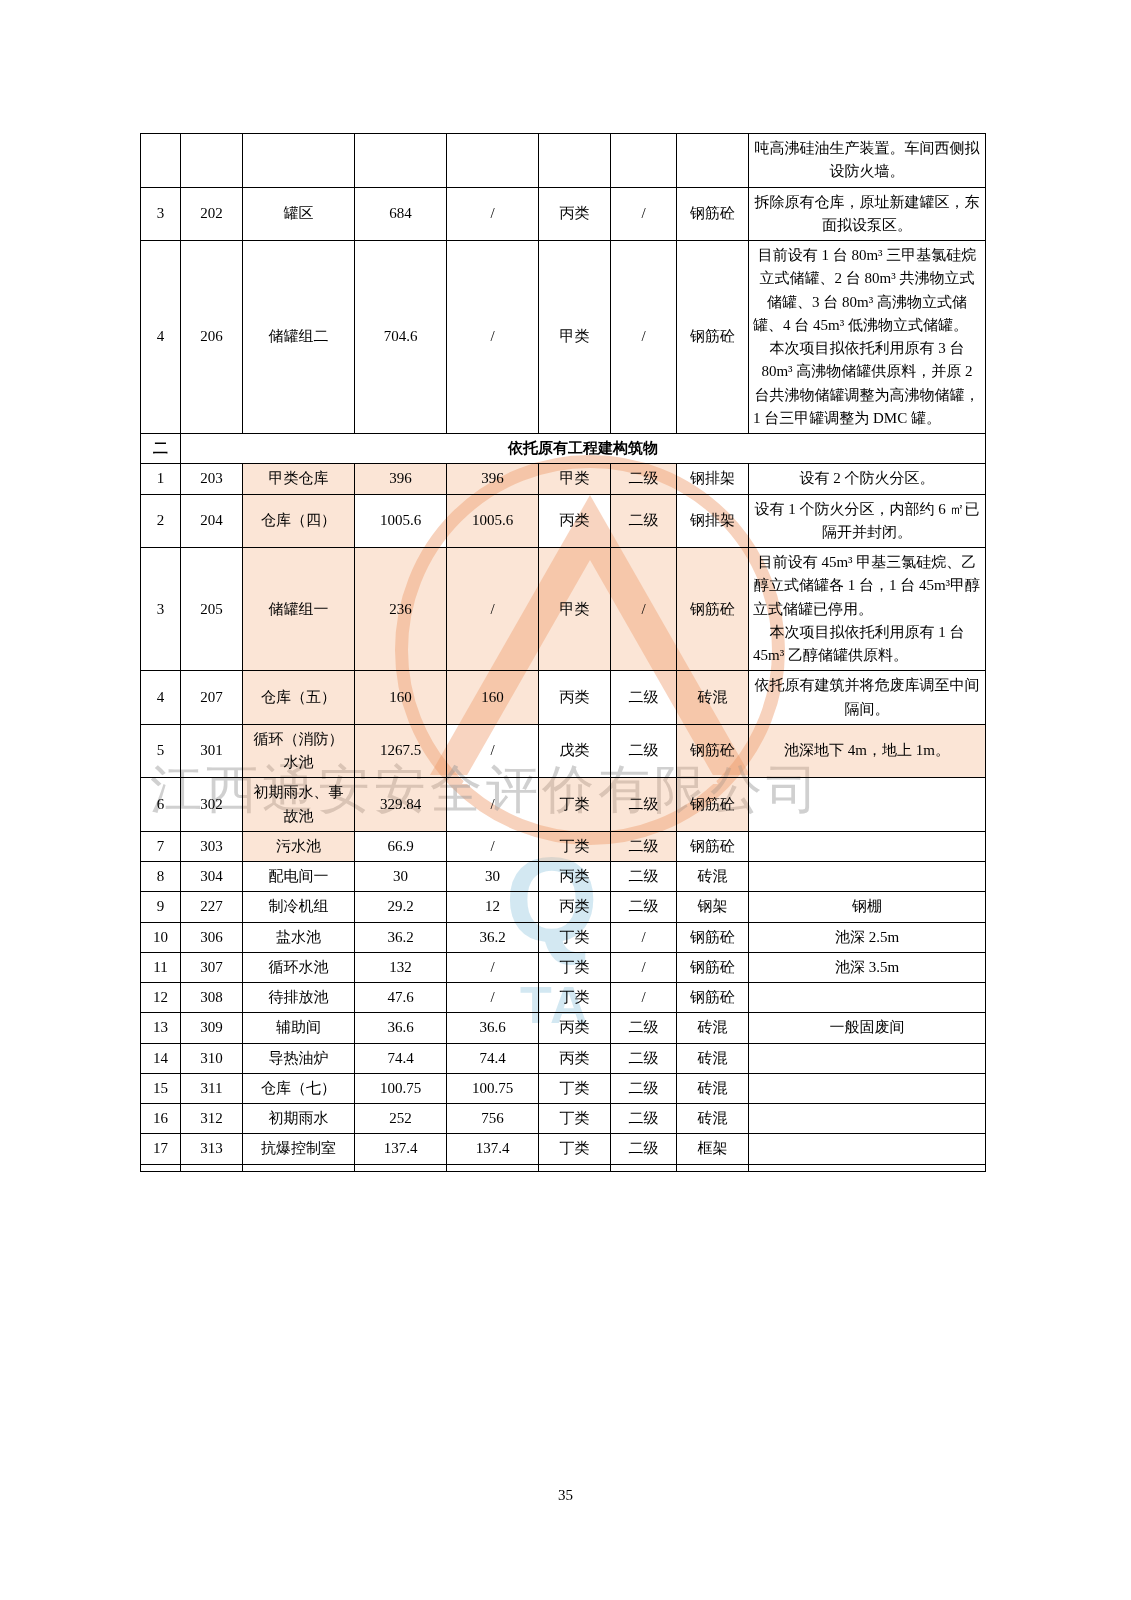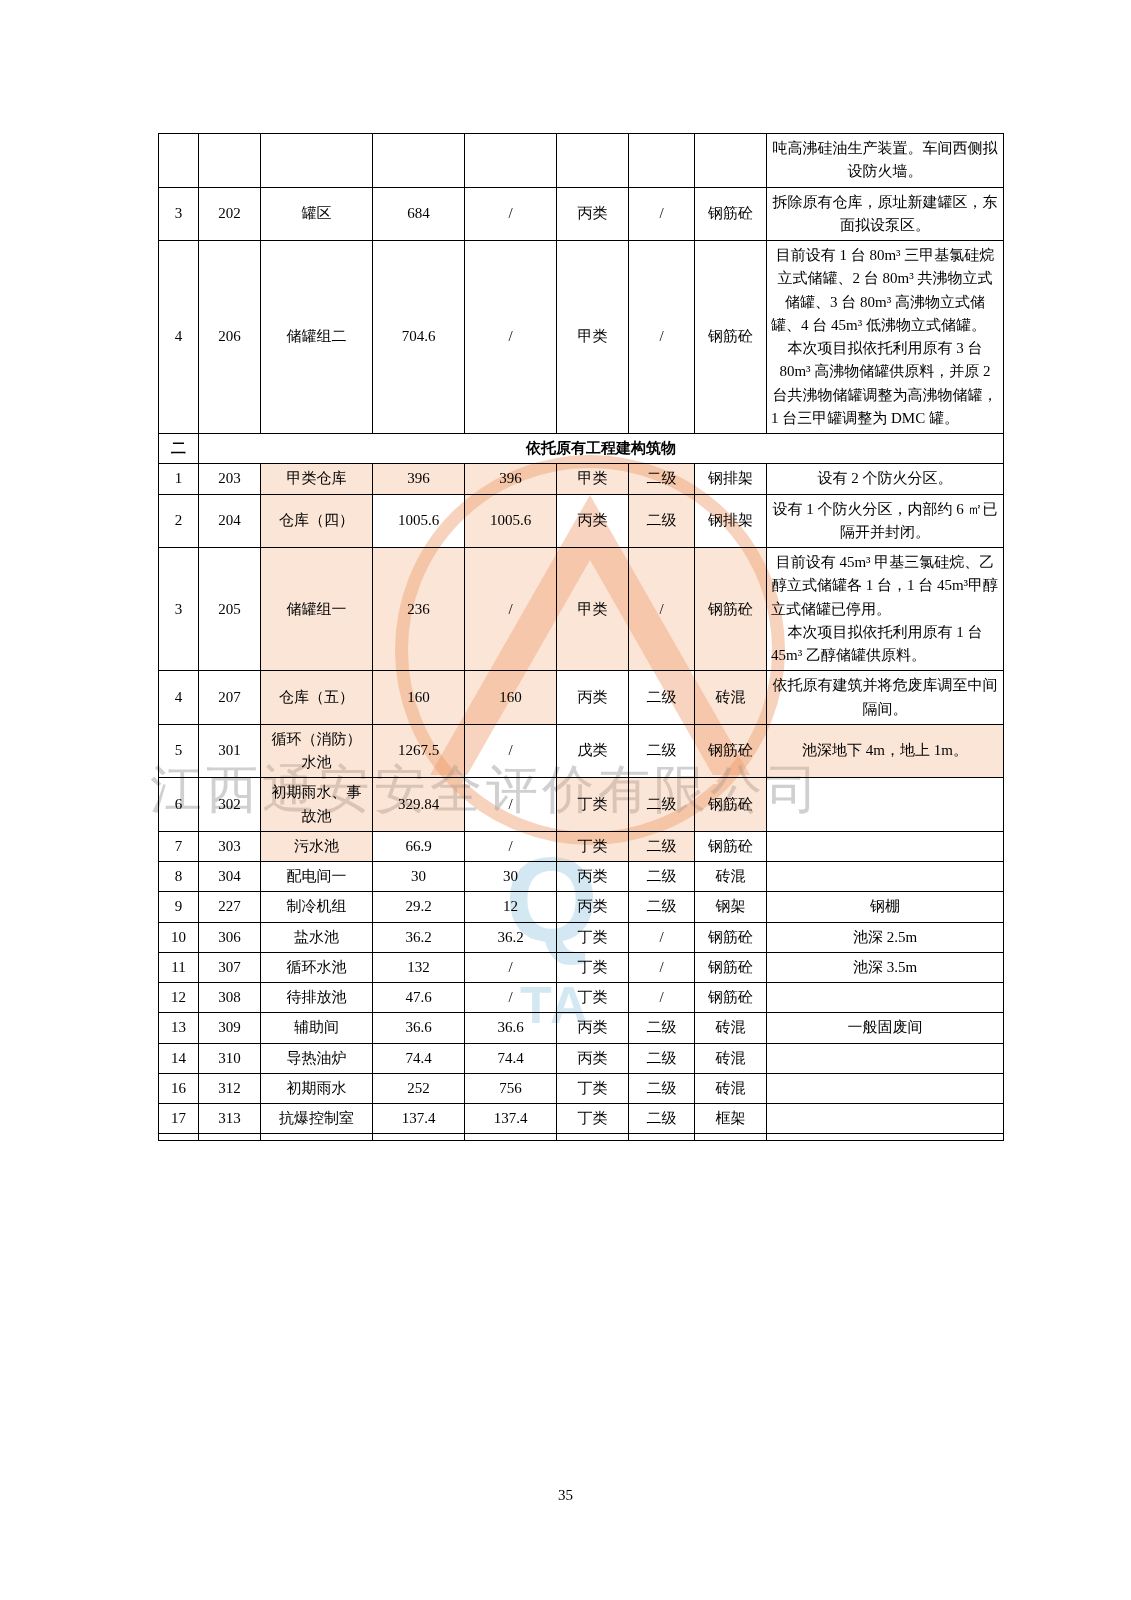--- a/index.html
+++ b/index.html
@@ -106,21 +106,21 @@
     font-size: 15.5px;
     z-index: 10;
   }
   .header-left { letter-spacing: 0px; }
   .header-right { letter-spacing: 0px; }
 
   
   .tbl-wrap {
     position: absolute;
     top: 133px;
-    left: 146px;
+    left: 128px;
     width: 845px;
     z-index: 8;
     padding-left: 12px;
   }
   table.main {
     border-collapse: collapse;
     width: 845px;
     table-layout: fixed;
     font-size: 15px;
   }
@@ -404,20 +404,31 @@
           <td>310</td>
           <td>导热油炉</td>
           <td>74.4</td>
           <td>74.4</td>
           <td>丙类</td>
           <td>二级</td>
           <td>砖混</td>
           <td class="note"></td>
         </tr>
 
+        <tr>
+          <td>15</td>
+          <td>311</td>
+          <td>仓库（七）</td>
+          <td>100.75</td>
+          <td>100.75</td>
+          <td>丁类</td>
+          <td>二级</td>
+          <td>砖混</td>
+          <td class="note"></td>
+        </tr>
 
         <tr>
           <td>16</td>
           <td>312</td>
           <td>初期雨水</td>
           <td>252</td>
           <td>756</td>
           <td>丁类</td>
           <td>二级</td>
           <td>砖混</td>

